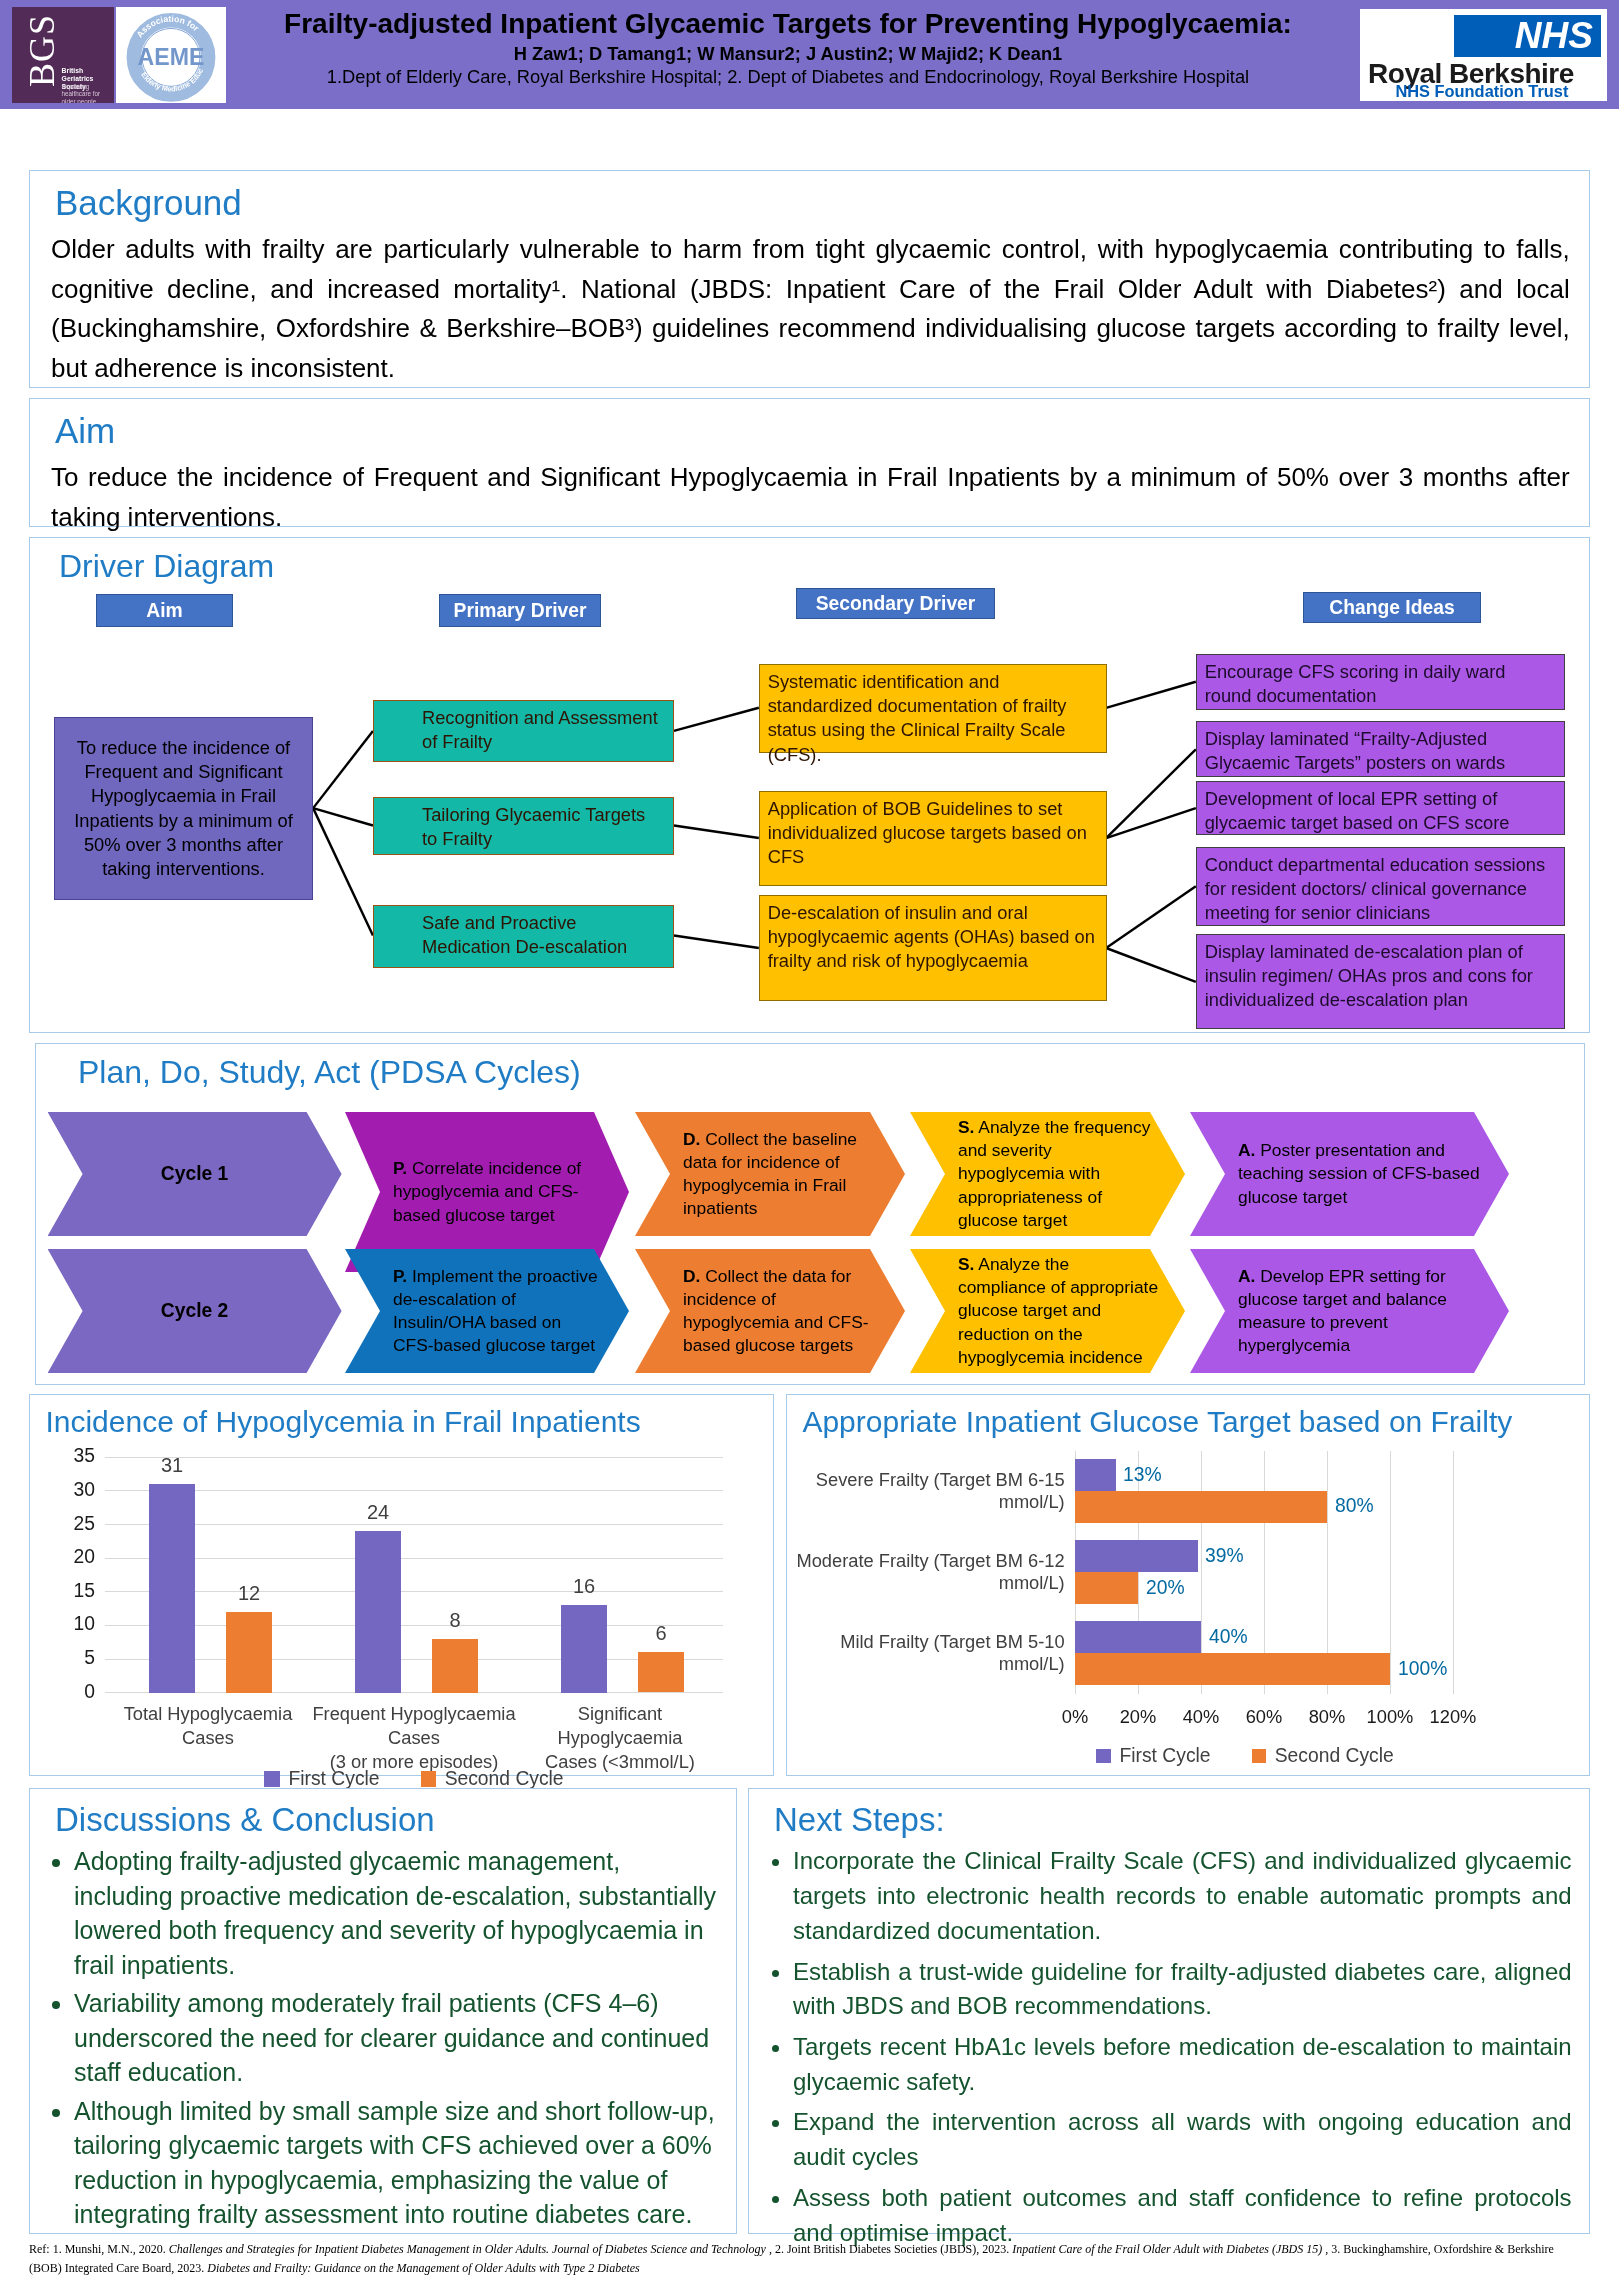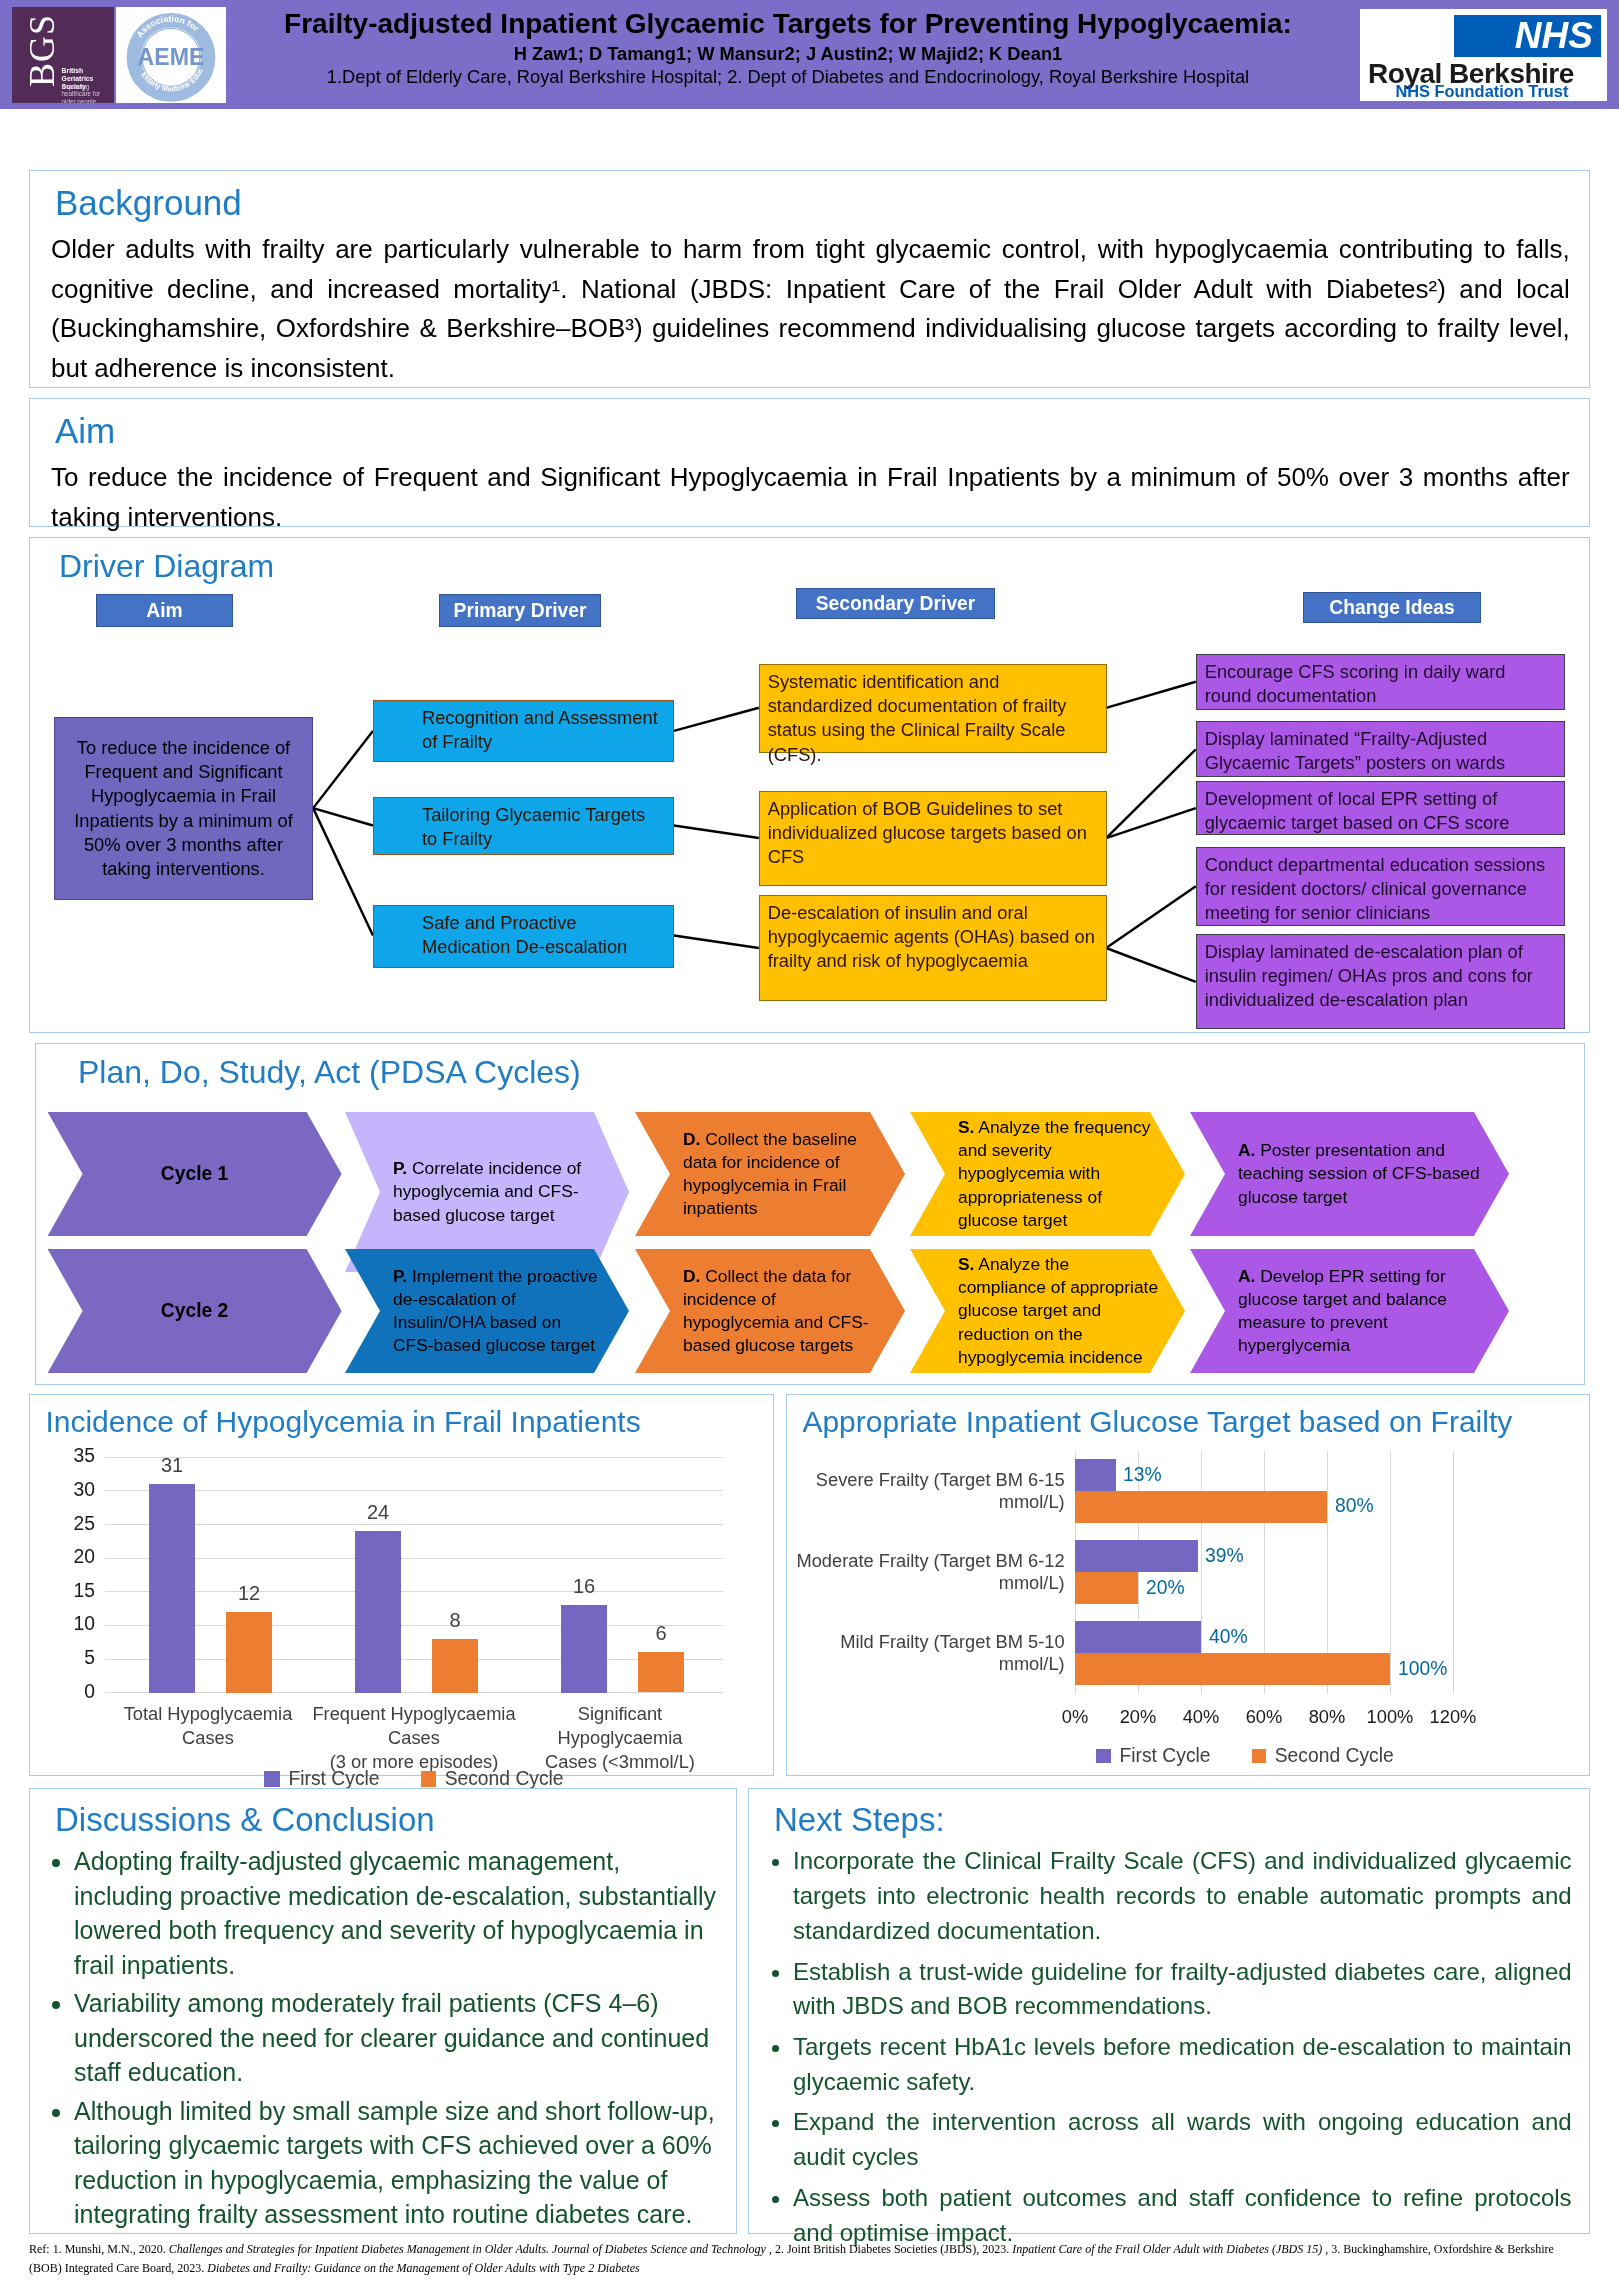--- a/index.html
+++ b/index.html
@@ -27,21 +27,21 @@
   .panel { position:absolute; background:#fff; border:1.9px solid #A9CBEA; }
   .phead { color:#1F7CC5; font-size:35px; margin:11.6px 0 0 25px; }
   .phead-sm { color:#1F7CC5; font-size:32px; margin:9.7px 0 0 25px; }
   .ptext { font-size:26px; line-height:1.52; text-align:justify; margin:7.7px 19.3px 0 21px; color:#000; }
 
   
   .drv-box { position:absolute; font-size:18.3px; line-height:1.33; color:#000; padding:4.8px 7.7px; }
   .drv-head { position:absolute; background:#4472C4; border:1px solid #2f5597; color:#fff; font-weight:bold;
               font-size:19.3px; display:flex; align-items:center; justify-content:center; }
   .drv-aim { background:#7067BE; border:1.4px solid #4a4292; display:flex; align-items:center; text-align:center; }
-  .drv-pri { background:#0ea5e9; border:1.4px solid #9c5312; color:#2e1403;padding-left:48px; }
+  .drv-pri { background:#14b8a6; border:1.4px solid #9c5312; color:#2e1403;padding-left:48px; }
   .drv-sec { background:#FFC000; border:1.4px solid #8f6e00; color:#2e1403; }
   .drv-chg { background:#AC58E6; border:1.9px solid #404040; color:#1c0b2b; }
   .drv-svg { position:absolute; left:0; top:0; pointer-events:none; }
 
   
   .chev { position:absolute; display:flex; flex-direction:column; justify-content:center;
           font-size:17.4px; line-height:1.33; color:#000; padding:5.8px 25px 5.8px 48px;
           clip-path:polygon(0% 0%, calc(100% - 35px) 0%, 100% 50%, calc(100% - 35px) 100%, 0% 100%, 35px 50%); }
   .chev-label { justify-content:center; text-align:center; font-weight:bold; font-size:19.3px; padding:0 29px; }
 
@@ -154,21 +154,21 @@
       <div class="drv-box drv-chg" style="left: 1166px; top: 243px; width: 369px; height: 54px;">Development of local EPR setting of glycaemic target based on CFS score</div>
       <div class="drv-box drv-chg" style="left: 1166px; top: 309px; width: 369px; height: 79px;">Conduct departmental education sessions for resident doctors/ clinical governance meeting for senior clinicians</div>
       <div class="drv-box drv-chg" style="left: 1166px; top: 396px; width: 369px; height: 95px;">Display laminated de-escalation plan of insulin regimen/ OHAs pros and cons for individualized de-escalation plan</div>
     </div>
 </div>
 
 <div class="panel" style="left:35px; top:1043px; width:1550px; height:342px;">
   <div class="phead-sm" style="margin-left:42px;">Plan, Do, Study, Act (PDSA Cycles)</div>
   <div id="pdsa-rows">
       <div class="chev chev-label" style="left: 11.6px; top: 68px; width: 294px; height: 124px; background: rgb(123, 104, 194);">Cycle 1</div>
-      <div class="chev" style="left: 309px; top: 68px; width: 284px; height: 160px; background: #c4b5fd; align-items: flex-end;">
+      <div class="chev" style="left: 309px; top: 68px; width: 284px; height: 160px; background: #a21caf; align-items: flex-end;">
         <span><b>P.</b> Correlate incidence of hypoglycemia and CFS-based glucose target</span>
       </div>
       <div class="chev" style="left: 599px; top: 68px; width: 270px; height: 124px; background: rgb(237, 125, 49);">
         <span><b>D.</b> Collect the baseline data for incidence of hypoglycemia in Frail inpatients</span>
       </div>
       <div class="chev" style="left: 874px; top: 68px; width: 275px; height: 124px; background: rgb(255, 192, 0);">
         <span><b>S.</b> Analyze the frequency and severity hypoglycemia with appropriateness of glucose target</span>
       </div>
       <div class="chev" style="left: 1154px; top: 68px; width: 319px; height: 124px; background: rgb(172, 88, 230);">
         <span><b>A.</b> Poster presentation and teaching session of CFS-based glucose target</span>

